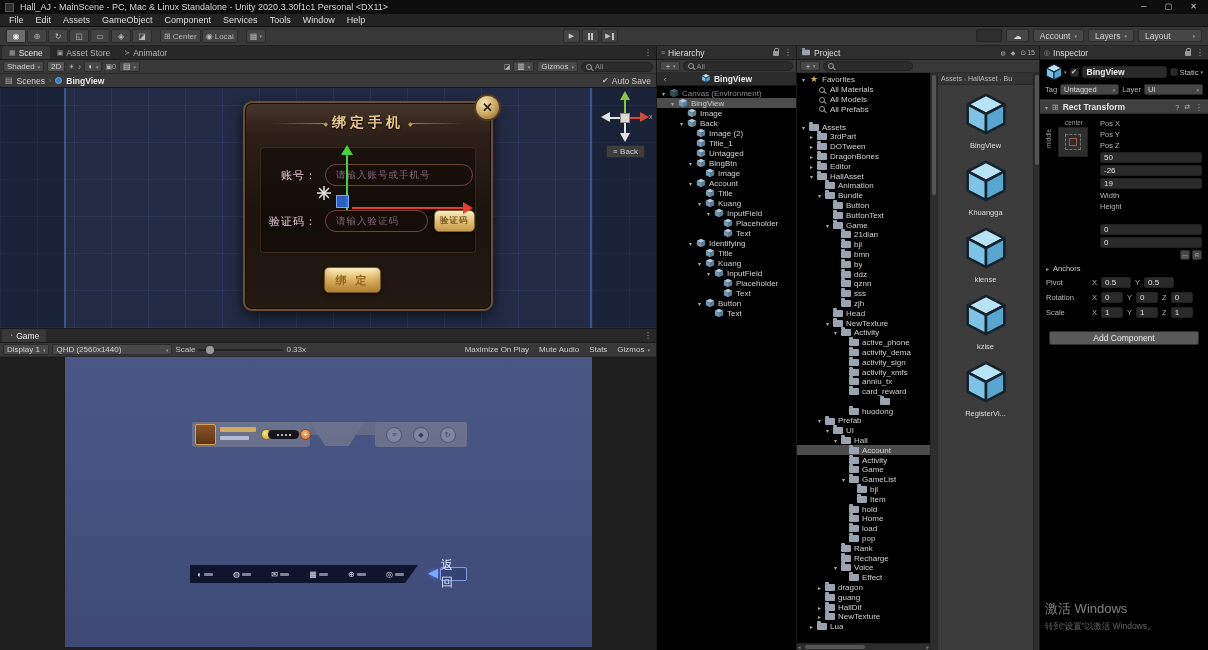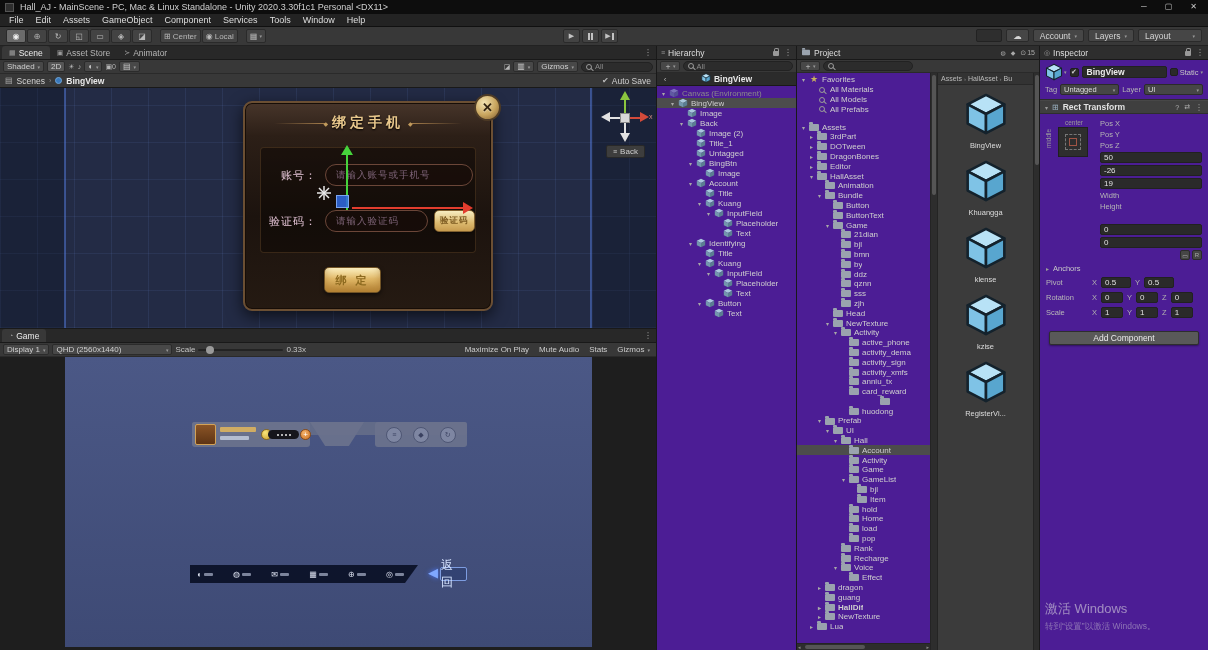--- a/index.html
+++ b/index.html
@@ -104,21 +104,21 @@
   .hcir{width:16px;height:16px;border-radius:50%;background:#7e86a2;border:1px solid #4e5674;display:flex;align-items:center;justify-content:center;font-size:7px;color:#3a4160;}
   
   .hud-bot{position:absolute;left:125px;top:206px;width:277px;height:21px;}
   .hb-main{position:absolute;left:0;top:2px;width:228px;height:18px;background:rgba(10,16,38,.92);clip-path:polygon(0 0,100% 0,calc(100% - 13px) 100%,0 100%);display:flex;align-items:center;padding:0 14px 0 7px;justify-content:space-between;}
   .hb-item{display:flex;align-items:center;gap:2px;}
   .hb-ic{font-size:8px;color:#dde2f0;}
   .hb-lb{width:9px;height:3px;background:#99a0b8;border-radius:1px;opacity:.8;}
   .hb-arrow{position:absolute;right:29px;top:3px;font-size:13px;color:#7fa8ff;text-shadow:0 0 5px #4a78ff;line-height:14px;}
   .hb-back{position:absolute;right:0;top:4px;width:27px;height:14px;border:1px solid #7d9ce0;border-radius:2px;background:rgba(40,58,110,.55);color:#d6e4ff;font-size:12px;display:flex;align-items:center;justify-content:center;letter-spacing:1px;}
   
-  .panel{display:flex;flex-direction:column;background:#4c1d95;}
+  .panel{display:flex;flex-direction:column;background:#000000;}
   .phead{height:14px;background:#2e2e2e;border-bottom:1px solid #191919;display:flex;align-items:center;gap:3px;padding:0 4px;font-size:8.5px;color:#dedede;flex:none;}
   .phead .sp{margin-left:auto;display:flex;gap:5px;align-items:center;}
   .lock{width:6px;height:5px;background:#999;border-radius:1px;position:relative;margin-top:2px;}
   .lock::before{content:"";position:absolute;top:-3px;left:1px;width:3px;height:3px;border:1px solid #999;border-bottom:none;border-radius:2px 2px 0 0;}
   .dots{font-size:8px;color:#aaa;}
   .ptool{height:13px;background:#383838;border-bottom:1px solid #2a2a2a;display:flex;align-items:center;gap:3px;padding:0 3px;flex:none;}
   .plus-btn{height:10px;background:#484848;border:1px solid #2b2b2b;border-radius:2px;color:#ccc;font-size:8px;display:flex;align-items:center;padding:0 3px;gap:1px;line-height:9px;}
   .tgap{height:8px;}
   .trow{height:10px;display:flex;align-items:center;font-size:8px;color:#cfcfcf;white-space:nowrap;}
   .ptree .trow{height:9.8px;}
@@ -1218,21 +1218,21 @@
                 </span>
                 <span class="tlabel">dragon</span>
               </div>
               <div class="trow" style="padding-left: 18px;">
                 <span class="arr"></span>
                 <span class="ticon">
                   <span class="fold"></span>
                 </span>
                 <span class="tlabel">guang</span>
               </div>
-              <div class="trow" style="padding-left: 18px; font-weight: bold;">
+              <div class="trow" style="padding-left: 18px;">
                 <span class="arr">▸</span>
                 <span class="ticon">
                   <span class="fold"></span>
                 </span>
                 <span class="tlabel">HallDif</span>
               </div>
               <div class="trow" style="padding-left: 18px;">
                 <span class="arr">▸</span>
                 <span class="ticon">
                   <span class="fold"></span>

